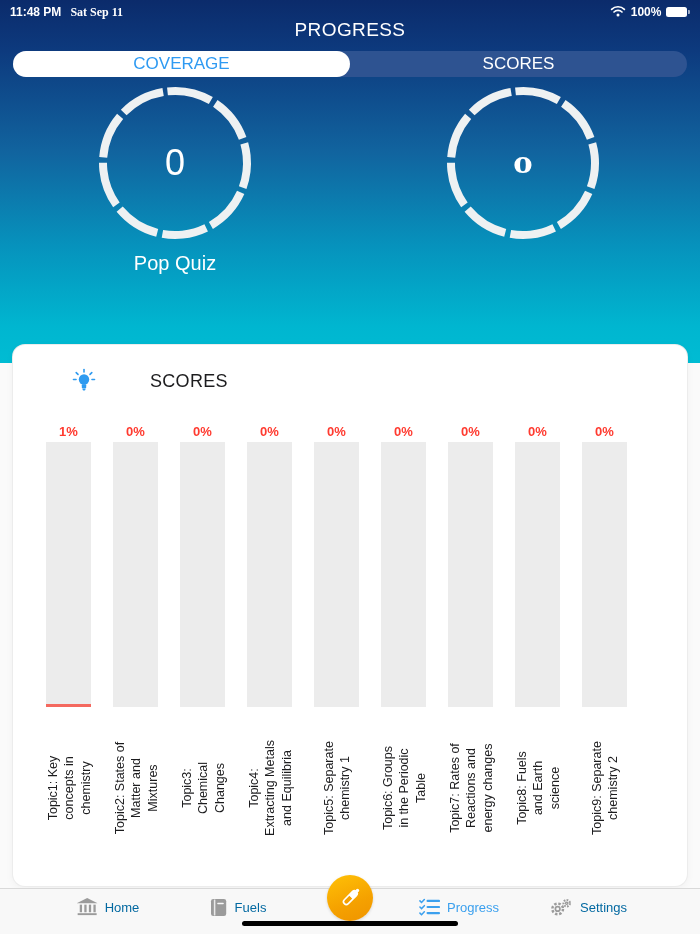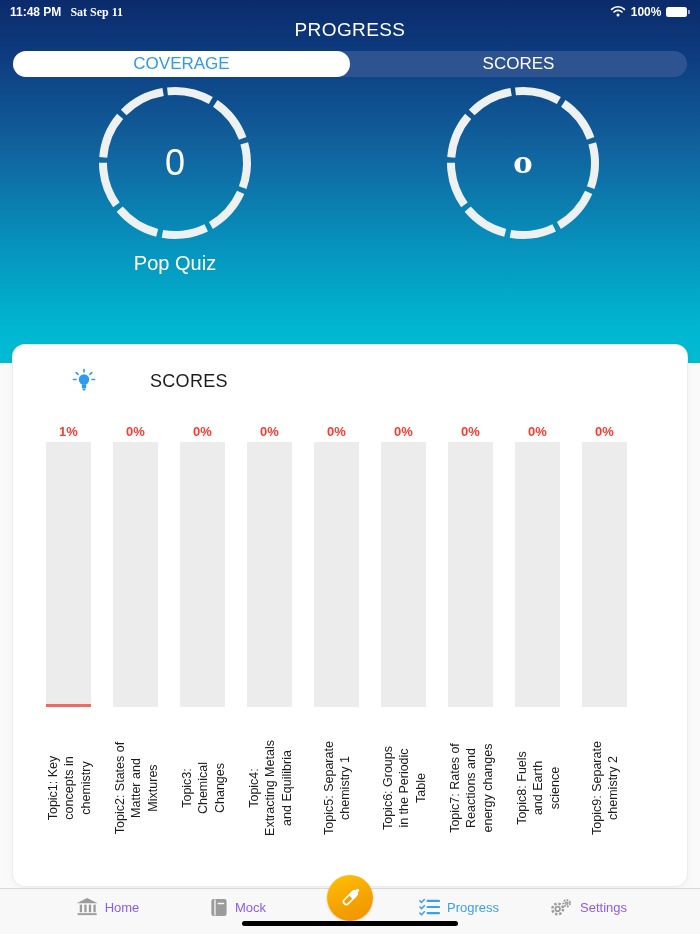--- a/index.html
+++ b/index.html
@@ -56,21 +56,21 @@
   .bar-fill{ position:absolute; left:0; right:0; bottom:0; background:#f4695f; height:0; }
   .xlabel-wrap{ position:relative; width:67px; height:150px; margin-top:6px; }
   .xlabel{ position:absolute; left:50%; top:50%; width:148px;
     transform:translate(-50%,-50%) rotate(-90deg);
     text-align:center; font-size:12.5px; line-height:1.3; color:#1c1c1e; white-space:pre-line; }
 
   
   .tabbar{ position:absolute; left:0; top:888px; width:700px; height:46px;
     background:#f8f8f8; border-top:1px solid #d9d9d9; }
   .tab-item{ position:absolute; top:9px; display:flex; align-items:center; gap:7px;
-    color:#8b5cf6; font-size:13px; transform:translateX(-50%); cursor:pointer; }
+    color:#0369a1; font-size:13px; transform:translateX(-50%); cursor:pointer; }
   .tab-item .ticon{ display:flex; }
   .tab-item.active{ color:#3ba0ee; }
   .tab-home{ left:108px; } .tab-study{ left:238px; } .tab-progress{ left:459px; } .tab-settings{ left:588px;gap:8px; }
   .center-btn{ position:absolute; left:327px; top:875px; width:46px; height:46px; border-radius:50%;
     background:linear-gradient(160deg,#ffc107 0%,#f5a100 60%,#ef9400 100%);
     display:flex; align-items:center; justify-content:center; cursor:pointer;
     box-shadow:0 1px 3px rgba(0,0,0,.15); }
   .home-indicator{ position:absolute; left:242px; top:921px; width:216px; height:5px;
     border-radius:3px; background:#000; }
 </style>
@@ -273,21 +273,21 @@
     </div>
 
     <div class="tab-item tab-study">
       <span class="ticon">
         <svg width="18" height="19" viewBox="0 0 18 20">
           <rect x="1" y="1" width="16" height="18" rx="2.4" fill="#9b9b9b"></rect>
           <rect x="4" y="1.6" width="1.6" height="16.8" fill="#f8f8f8" opacity="0.85"></rect>
           <rect x="7.5" y="5" width="7" height="1.6" rx="0.8" fill="#f8f8f8"></rect>
         </svg>
       </span>
-      <span>Mock</span>
+      <span>Fuels</span>
     </div>
 
     <div class="tab-item tab-progress active">
       <span class="ticon">
         <svg width="21" height="18" viewBox="0 0 22 18">
           <g stroke="#3ba0ee" fill="none" stroke-linecap="round">
             <path d="M1 2.6 l1.7 1.7 L5.6 1.2" stroke-width="1.6"></path>
             <line x1="9" y1="2.6" x2="21" y2="2.6" stroke-width="2.2"></line>
             <path d="M1 9 l1.7 1.7 L5.6 7.6" stroke-width="1.6"></path>
             <line x1="9" y1="9" x2="21" y2="9" stroke-width="2.2"></line>

